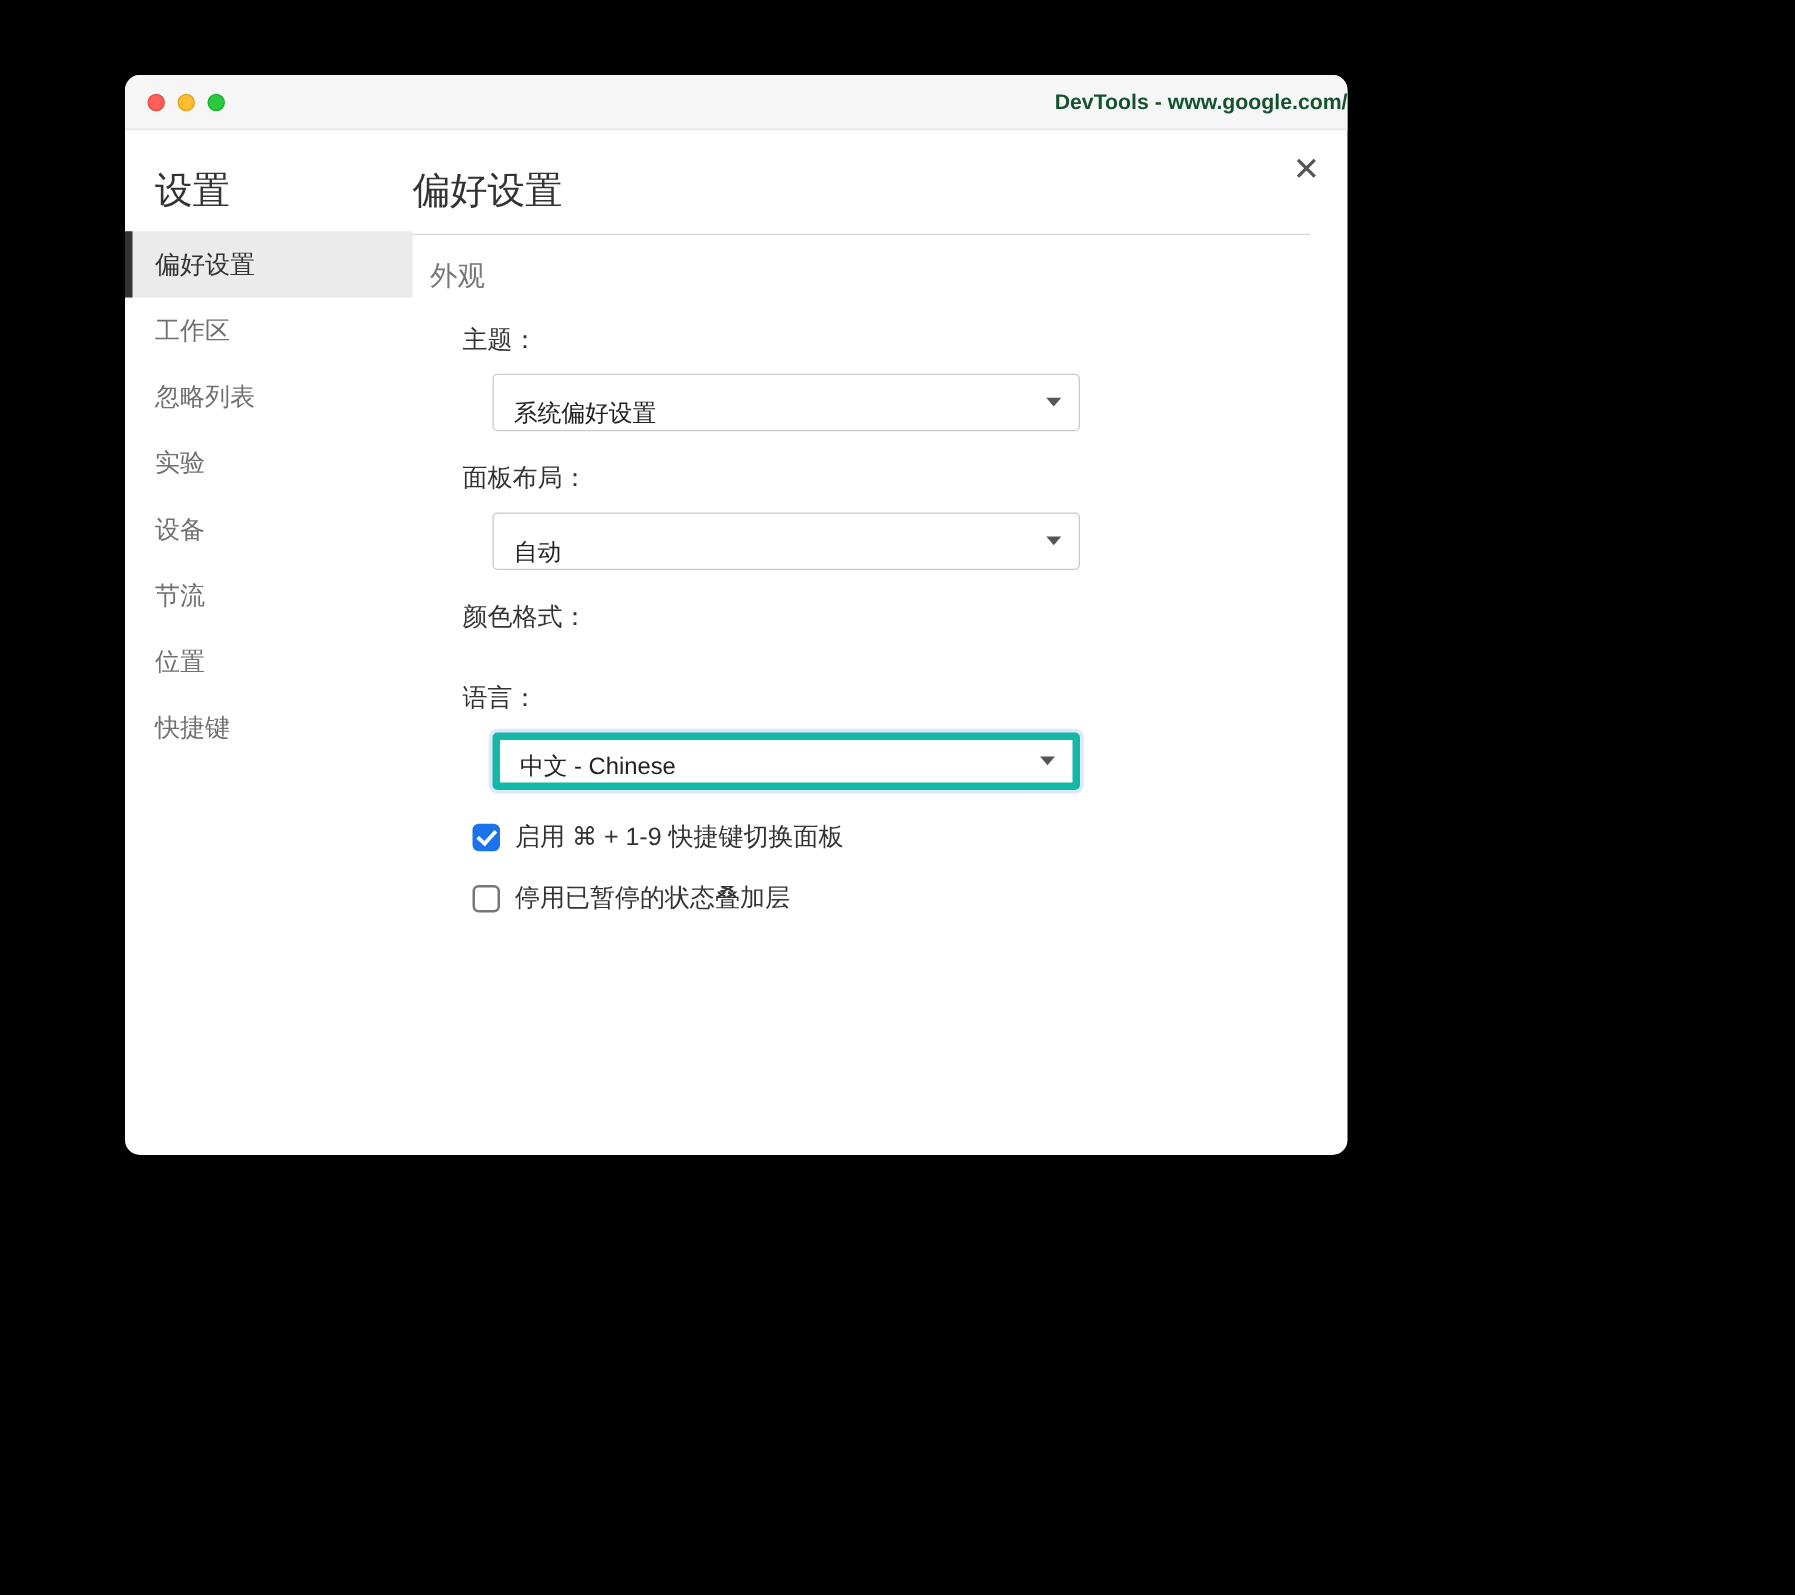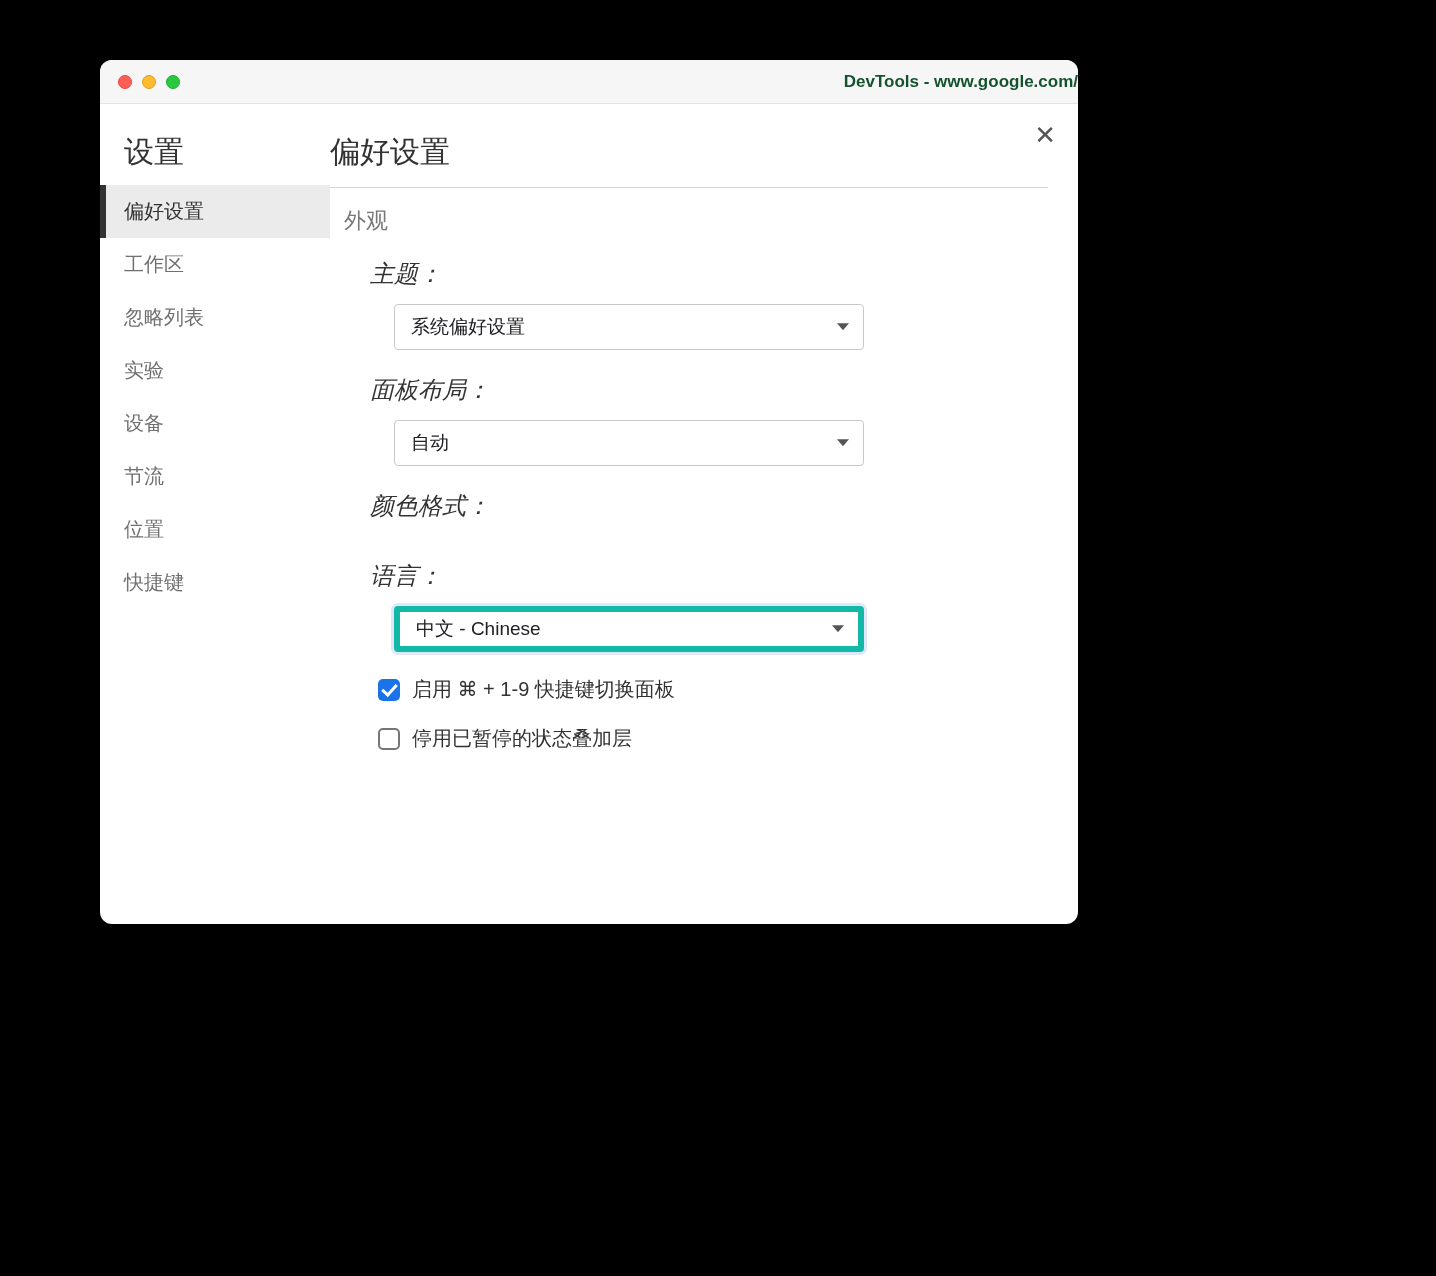--- a/index.html
+++ b/index.html
@@ -108,41 +108,40 @@
       font-size: 22px;
       color: #777;
       margin-bottom: 22px;
       padding-left: 14px;
     }
     .field {
       margin-bottom: 24px;
       padding-left: 40px;
     }
     .field-label {
-      font-size: 24px;
+      font-size: 20px;
       color: #333;
       margin-bottom: 14px;
       display: inline-block;
-      font-style: italic;
     }
     .select-wrap {
       position: relative;
       margin-left: 24px;
     }
     .select {
       width: 470px;
       height: 46px;
       border: 1px solid #c9c9c9;
       border-radius: 4px;
       background: #fff;
       padding: 0 40px 0 16px;
       font-size: 19px;
       color: #202124;
       display: flex;
-      align-items: center;
+      align-items: flex-end;
       cursor: pointer;
       position: relative;
     }
     .select.focused {
       border: 6px solid #14b8a6;
       box-shadow: 0 0 0 3px rgba(160,190,240,0.35);
     }
     .caret {
       position: absolute;
       right: 14px;

